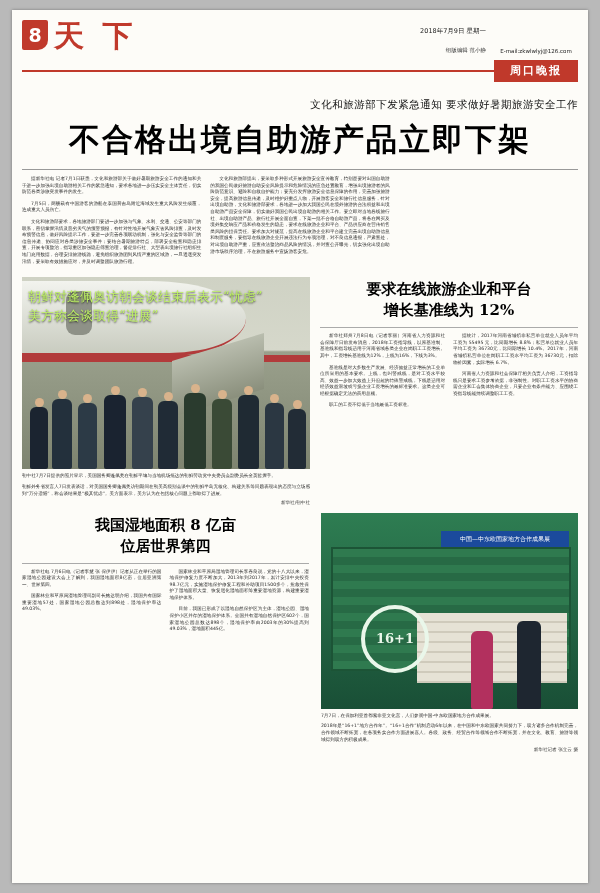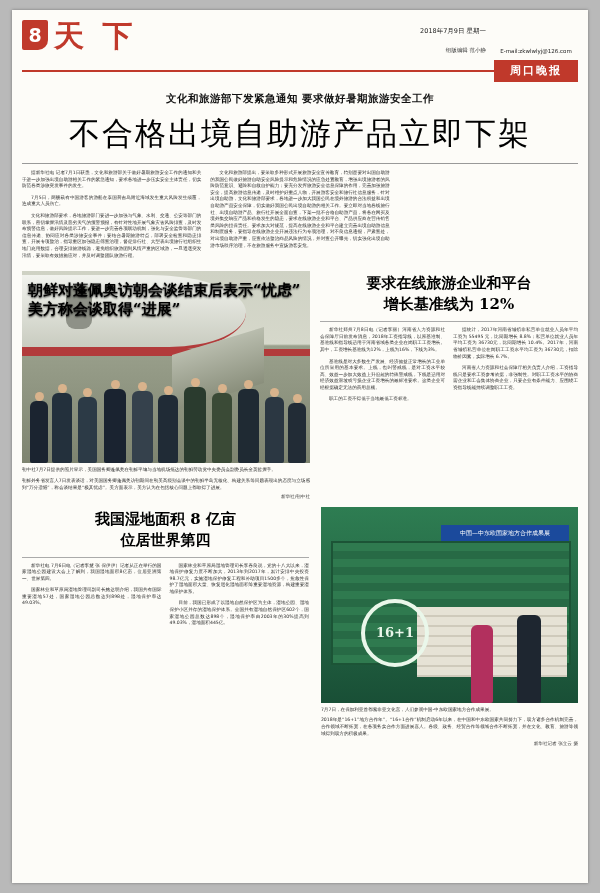--- a/index.html
+++ b/index.html
@@ -45,26 +45,26 @@
     letter-spacing:2px;text-align:center;line-height:22px;
     font-family:"DejaVu Serif",serif;
     margin-top:40px;
   }
   .mh-email{
     position:absolute;right:0;top:30px;width:84px;text-align:center;
     font-size:5.5px;color:#222;
   }
   
   .kicker{
-    text-align:center;font-size:10.5px;font-weight:bold;color:#111;
-    margin-top:20px;letter-spacing:.5px;
+    text-align:right;font-size:10.5px;font-weight:normal;color:#111;
+    margin-top:26px;letter-spacing:.5px;
     font-family:"DejaVu Sans",sans-serif;
   }
   .headline{
-    text-align:center;font-size:31px;font-weight:normal;color:#000;
+    text-align:center;font-size:31px;font-weight:bold;color:#000;
     font-family:"DejaVu Serif",serif;
     letter-spacing:2px;margin:7px 0 8px 0;
   }
   .hr-thin{border-top:1px solid #999;margin:0 0 6px 0;}
   
   .cols3{
     display:flex;gap:9px;
   }
   .col{flex:1;}
   .ptext{
@@ -77,21 +77,21 @@
   .midzone{display:flex;gap:10px;margin-top:7px;}
   .leftphoto{width:288px;}
   .rightcol{width:258px;}
   .photo-box{
     position:relative;width:100%;height:192px;overflow:hidden;
     background:#6a6f63;
   }
   .overlay-title{
     position:absolute;left:6px;top:10px;right:6px;
     font-family:"DejaVu Serif",serif;
-    font-size:15px;font-weight:bold;color:#000000;line-height:19px;
+    font-size:13px;font-weight:normal;color:#bef264;line-height:19px;
     text-shadow:0 1px 2px rgba(0,0,0,.8);
   }
   .caption{
     font-size:4.6px;line-height:6.8px;color:#2b2b2b;text-align:justify;
     margin:4px 0 0 0;
   }
   .credit{text-align:right;font-size:4.6px;color:#333;margin-top:2px;}
   .sub-headline{
     text-align:center;font-family:"DejaVu Serif",serif;
     font-size:15px;font-weight:bold;line-height:21px;color:#000;

